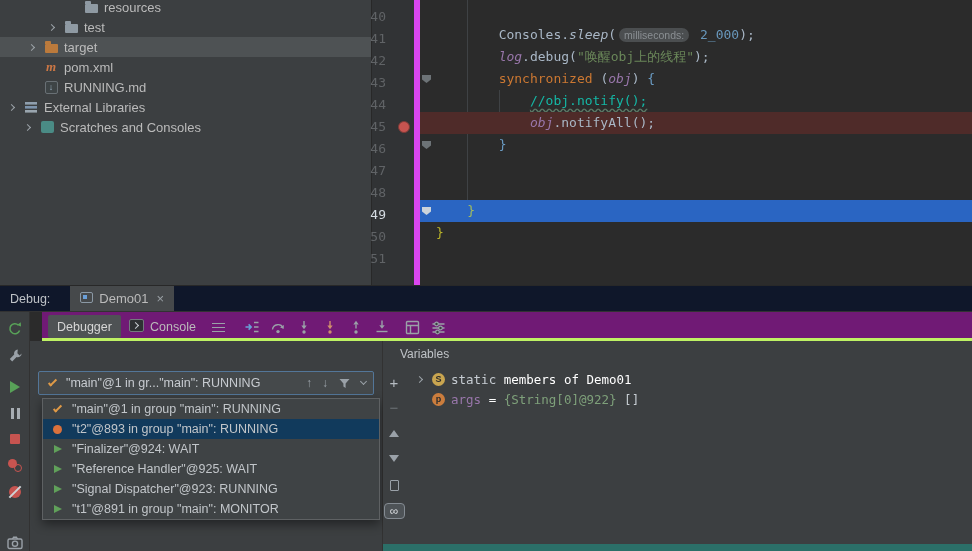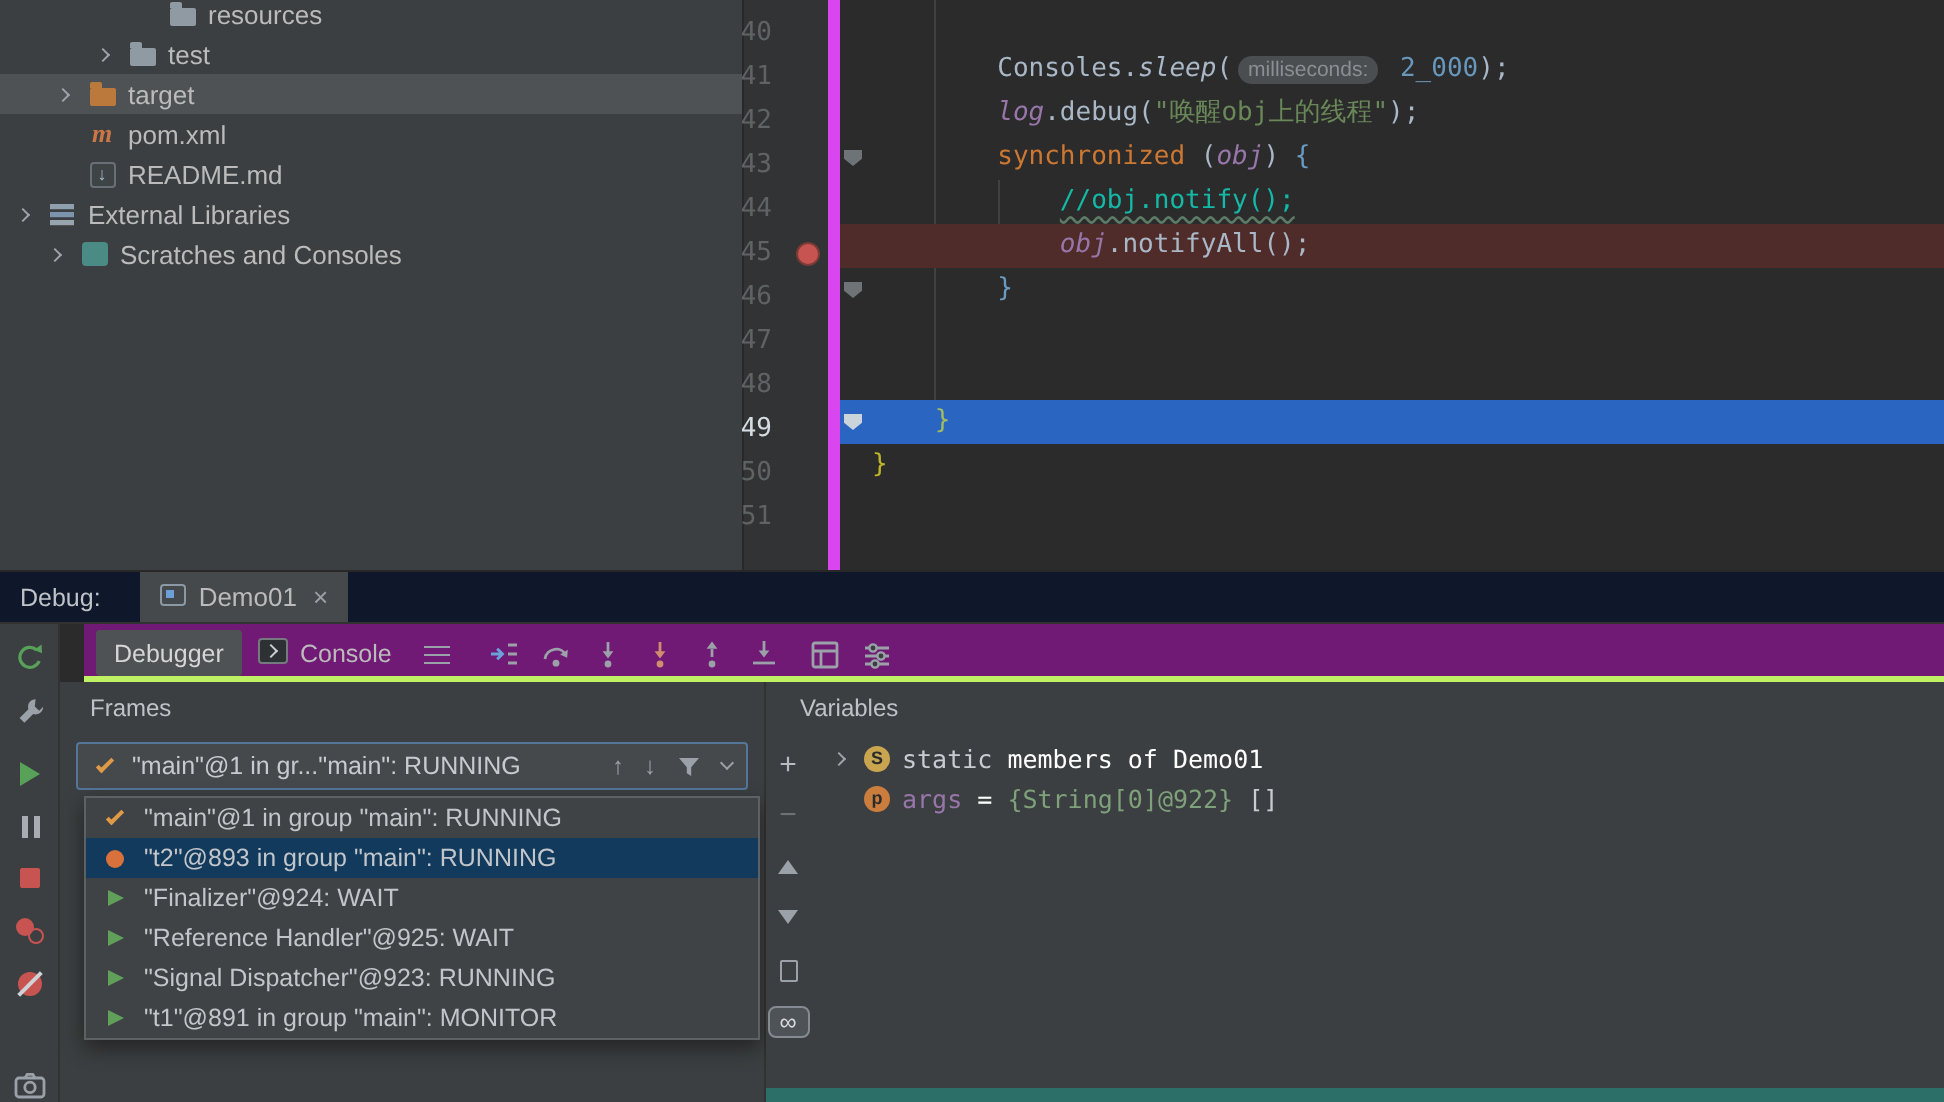--- a/index.html
+++ b/index.html
@@ -148,21 +148,21 @@
           <span class="pic">
             <span class="mvn">m</span>
           </span>
           <span>pom.xml</span>
         </div>
         <div class="prow" style="padding-left: 24px;">
           <span class="chevslot"></span>
           <span class="pic">
             <span class="mdi">↓</span>
           </span>
-          <span>README.md</span>
+          <span>RUNNING.md</span>
         </div>
         <div class="prow" style="padding-left: 4px;">
           <span class="chevslot">
             <span class="chv"></span>
           </span>
           <span class="pic">
             <svg width="14" height="13">
               <rect x="1" y="1" width="12" height="2.6" fill="#8f9fae"></rect>
               <rect x="1" y="5" width="12" height="2.6" fill="#7d94ad"></rect>
               <rect x="1" y="9" width="12" height="2.6" fill="#99a5ae"></rect>
@@ -350,21 +350,20 @@
         <svg width="15" height="15">
           <path d="M1.5 4h12M1.5 8h12M1.5 12h12" stroke="#9aa1a8" stroke-width="1.4" fill="none"></path>
           <circle cx="5.5" cy="4" r="1.8" fill="#3c3f41" stroke="#9aa1a8" stroke-width="1.2"></circle>
           <circle cx="9.5" cy="8" r="1.8" fill="#3c3f41" stroke="#9aa1a8" stroke-width="1.2"></circle>
           <circle cx="6.5" cy="12" r="1.8" fill="#3c3f41" stroke="#9aa1a8" stroke-width="1.2"></circle>
         </svg>
       </div>
     </div>
 
   <div id="frames-panel">
-    <div class="phead">Frames</div>
     <div id="thread-combo">
         <span class="fic">
           <span class="ck"></span>
         </span>
         <span class="clabel">"main"@1 in gr..."main": RUNNING</span>
         <span class="cctrl">
           <span class="cbtn">
             <span class="arr">↑</span>
           </span>
           <span class="cbtn">

